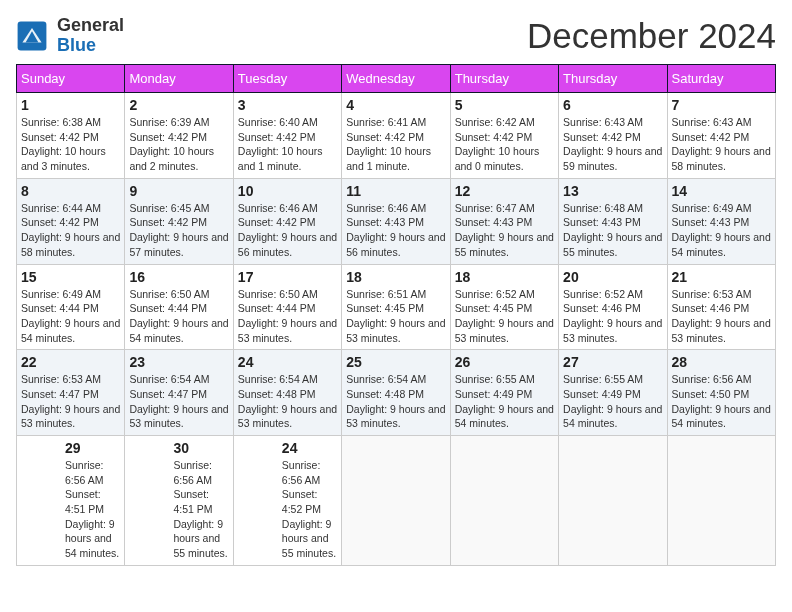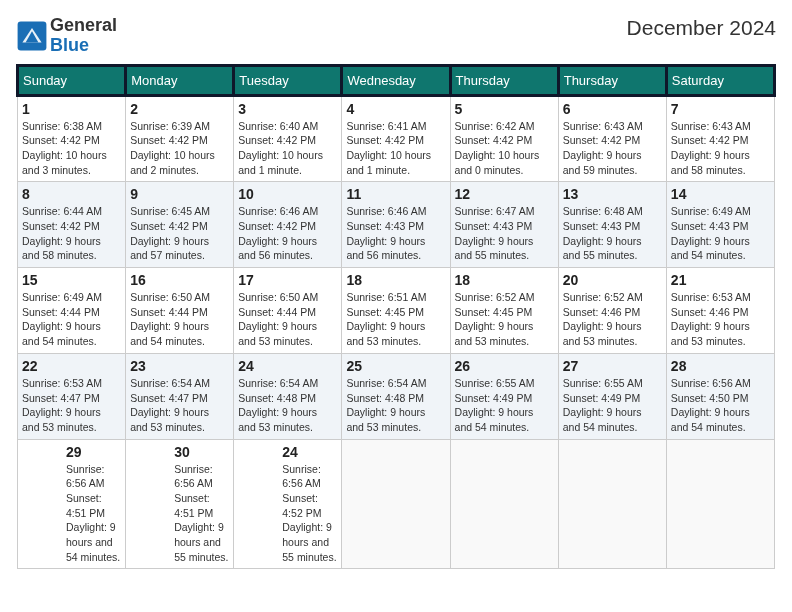--- a/index.html
+++ b/index.html
@@ -12,60 +12,60 @@
     }
     .header {
       display: flex;
       justify-content: space-between;
       align-items: flex-start;
       margin-bottom: 8px;
     }
     .logo {
       display: flex;
       align-items: center;
-      gap: 0px;
+      gap: 7px;
     }
     .logo-text {
       font-size: 18px;
       font-weight: bold;
       line-height: 1.1;
     }
     .logo-text .general { color: #333; }
     .logo-text .blue { color: #1a6eb5; }
     .logo-icon {
       width: 32px;
       height: 32px;
       margin-right: 2px;
     }
     .title-block {
       text-align: right;
     }
     .month-title {
-      font-size: 21px;
+      font-size: 35px;
       font-weight: normal;
       color: #333;
     }
     .location {
       font-size: 14px;
       color: #555;
       margin-top: 2px;
     }
     .calendar {
       width: 100%;
       border-collapse: collapse;
       font-size: 11px;
     }
     .calendar th {
-      background-color: #0f766e;
+      background-color: #d946ef;
       color: #fff;
       padding: 6px 4px;
       text-align: left;
       font-size: 13px;
       font-weight: normal;
-      border: 3px solid #0f172a;
+      border: 1px solid #0f172a;
     }
     .calendar td {
       border: 1px solid #ccc;
       vertical-align: top;
       padding: 4px;
       width: calc(100% / 7);
       min-height: 80px;
       background: #fff;
     }
     .calendar tr:nth-child(even) td {

